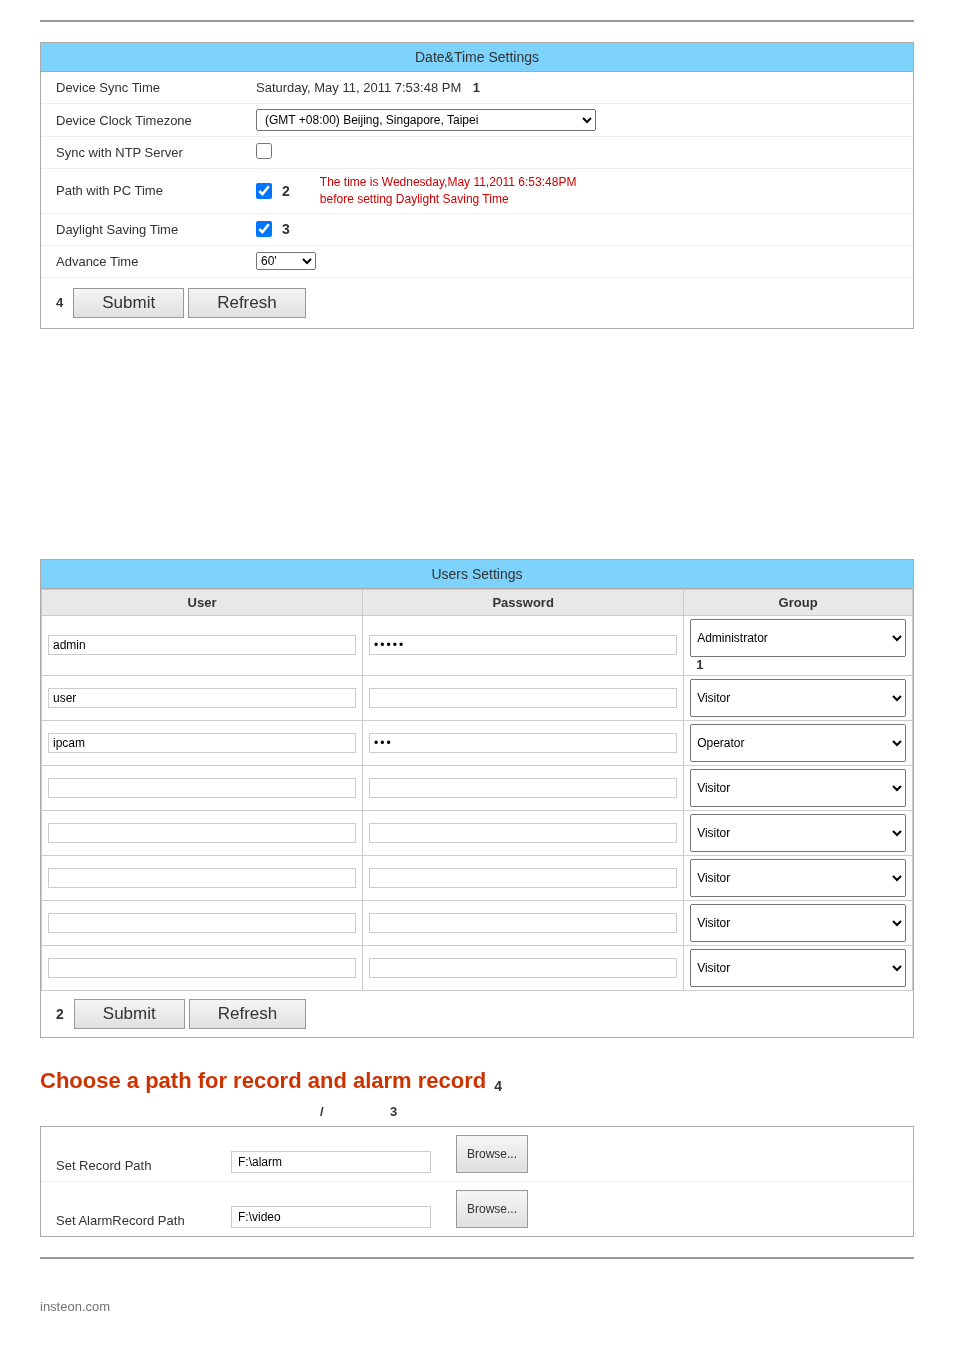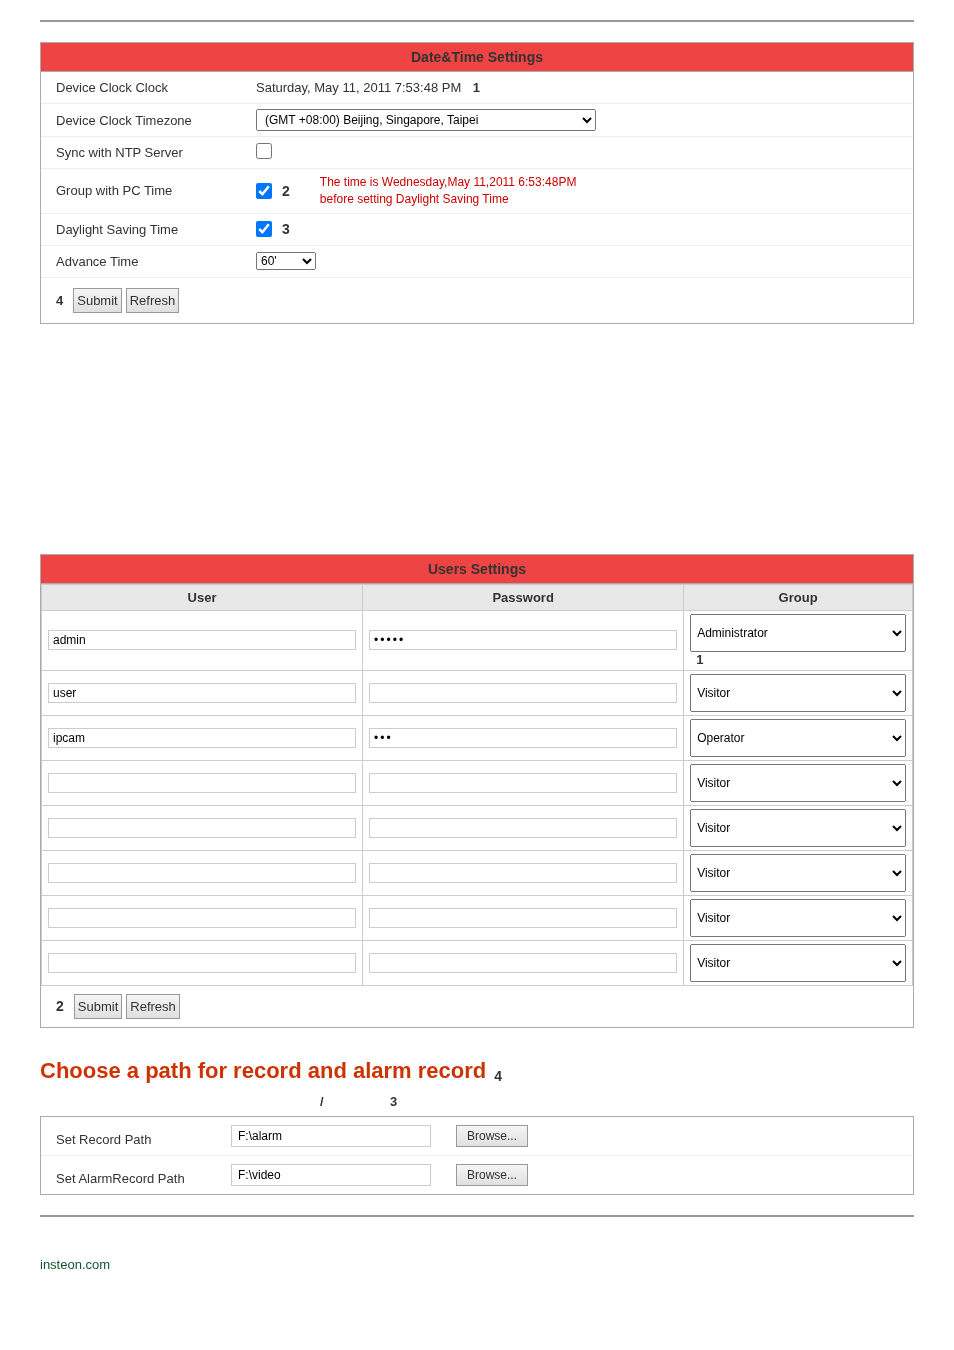--- a/index.html
+++ b/index.html
@@ -24,23 +24,23 @@
     }
 
     
     .section-panel {
       border: 1px solid #aaa;
       margin-bottom: 30px;
       background: #fff;
     }
 
     .section-header {
-      background: #ef4444;
+      background: #7dd3fc;
       text-align: center;
-      font-weight: bold;
+      font-weight: normal;
       font-size: 14px;
       padding: 6px 10px;
       color: #333;
       border-bottom: 1px solid #aaa;
     }
 
     
     .datetime-body {
       padding: 0;
     }
@@ -107,22 +107,22 @@
 
     
     .annotation {
       color: #333;
       font-weight: bold;
       font-size: 13px;
     }
 
     
     .btn {
-      padding: 4px 3px;
-      font-size: 13px;
+      padding: 4px 28px;
+      font-size: 17px;
       border: 1px solid #999;
       background: linear-gradient(to bottom, #f5f5f5, #e0e0e0);
       cursor: pointer;
       color: #333;
     }
 
     
     .spacer {
       height: 200px;
     }
@@ -212,21 +212,21 @@
 
     .record-input {
       width: 200px;
       border: 1px solid #ccc;
       padding: 3px 6px;
       font-size: 12px;
       background: #fff;
     }
 
     .browse-btn {
-      padding: 3px 10px;
+      padding: 11px 10px;
       font-size: 12px;
       border: 1px solid #999;
       background: linear-gradient(to bottom, #f5f5f5, #e0e0e0);
       cursor: pointer;
       color: #333;
       margin-left: 10px;
     }
 
     
     .bottom-rule {
@@ -258,21 +258,21 @@
 <body>
 
 <div class="page-wrapper">
   <hr class="top-rule">
 
   <div class="section-panel">
     <div class="section-header">Date&amp;Time Settings</div>
     <div class="datetime-body">
 
       <div class="dt-row">
-        <div class="dt-label">Device Clock Clock</div>
+        <div class="dt-label">Device Sync Time</div>
         <div class="dt-value">
           <span>Saturday, May 11, 2011 7:53:48 PM</span>
           <span class="marker annotation" style="margin-left:8px;">1</span>
         </div>
       </div>
 
       <div class="dt-row">
         <div class="dt-label">Device Clock Timezone</div>
         <div class="dt-value">
           <select class="dt-select">
@@ -282,21 +282,21 @@
       </div>
 
       <div class="dt-row">
         <div class="dt-label">Sync with NTP Server</div>
         <div class="dt-value">
           <input type="checkbox" class="dt-checkbox" style="">
         </div>
       </div>
 
       <div class="dt-row">
-        <div class="dt-label">Group with PC Time</div>
+        <div class="dt-label">Path with PC Time</div>
         <div class="dt-value" style="display:flex;align-items:center;gap:10px;">
           <input type="checkbox" class="dt-checkbox" checked="" style="">
           <span class="marker annotation" style="font-size:14px;">2</span>
           <span class="hint-text">
             <span>The time is Wednesday,May 11,2011 6:53:48PM</span><br>
             <span>before setting Daylight Saving Time</span>
           </span>
         </div>
       </div>
 
@@ -437,14 +437,14 @@
         <input type="text" class="record-input" value="F:\video" style="">
         <button class="browse-btn">Browse...</button>
       </div>
     </div>
   </div>
 
   <hr class="bottom-rule">
 </div>
 
 <div class="footer">
-  <a href="#" style="color:#14532d;text-decoration:none;">insteon.com</a>
+  <a href="#" style="color:#737373;text-decoration:none;">insteon.com</a>
 </div>
 
 </body></html>

